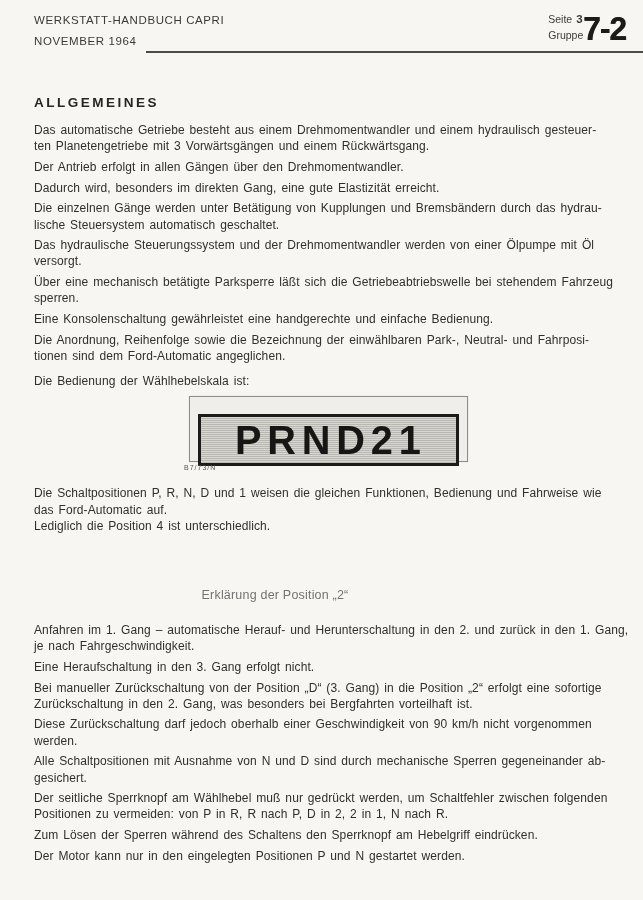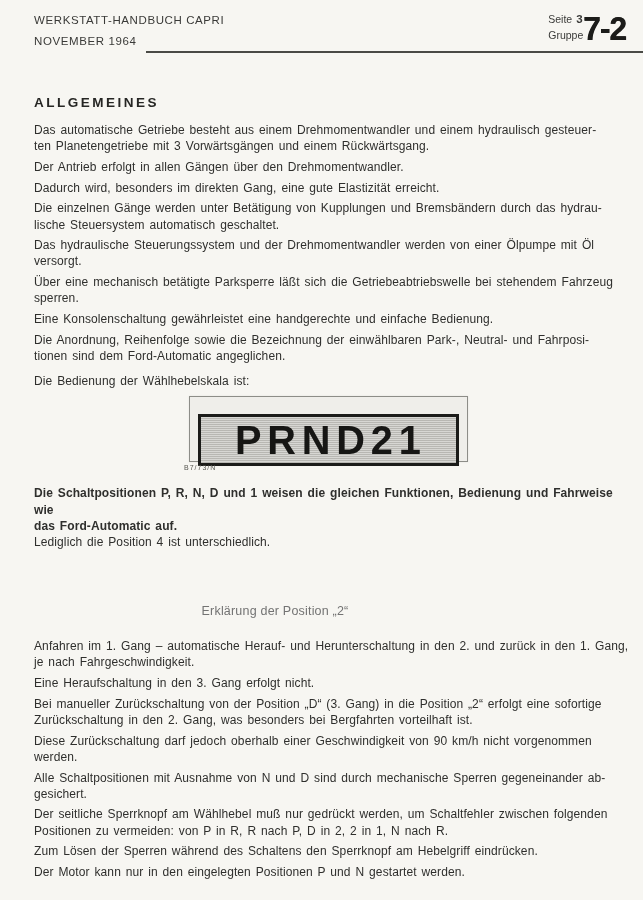--- a/index.html
+++ b/index.html
@@ -76,21 +76,21 @@
   .plate-text {
     font-size: 41px; font-weight: bold; line-height: 1;
     letter-spacing: 6px; color: #161614;
     transform: scaleX(0.97); transform-origin: center;
     padding-left: 4px;
   }
   .figure-caption {
     margin: 2px 0 0 -5px;
     font-size: 7px; letter-spacing: 1px; color: #55554f;
   }
-  .p-after-fig { margin-top: 14px; font-weight: bold; }
+  .p-after-fig { margin-top: 14px; }
   
   .subsection-title {
     margin: 54px 114px 0 0;
     text-align: center;
     font-size: 12.5px; font-weight: normal; color: #737373;
     letter-spacing: 0.2px;
   }
   .p-first-pos2 { margin-top: 20px; }
 </style>
 </head>

